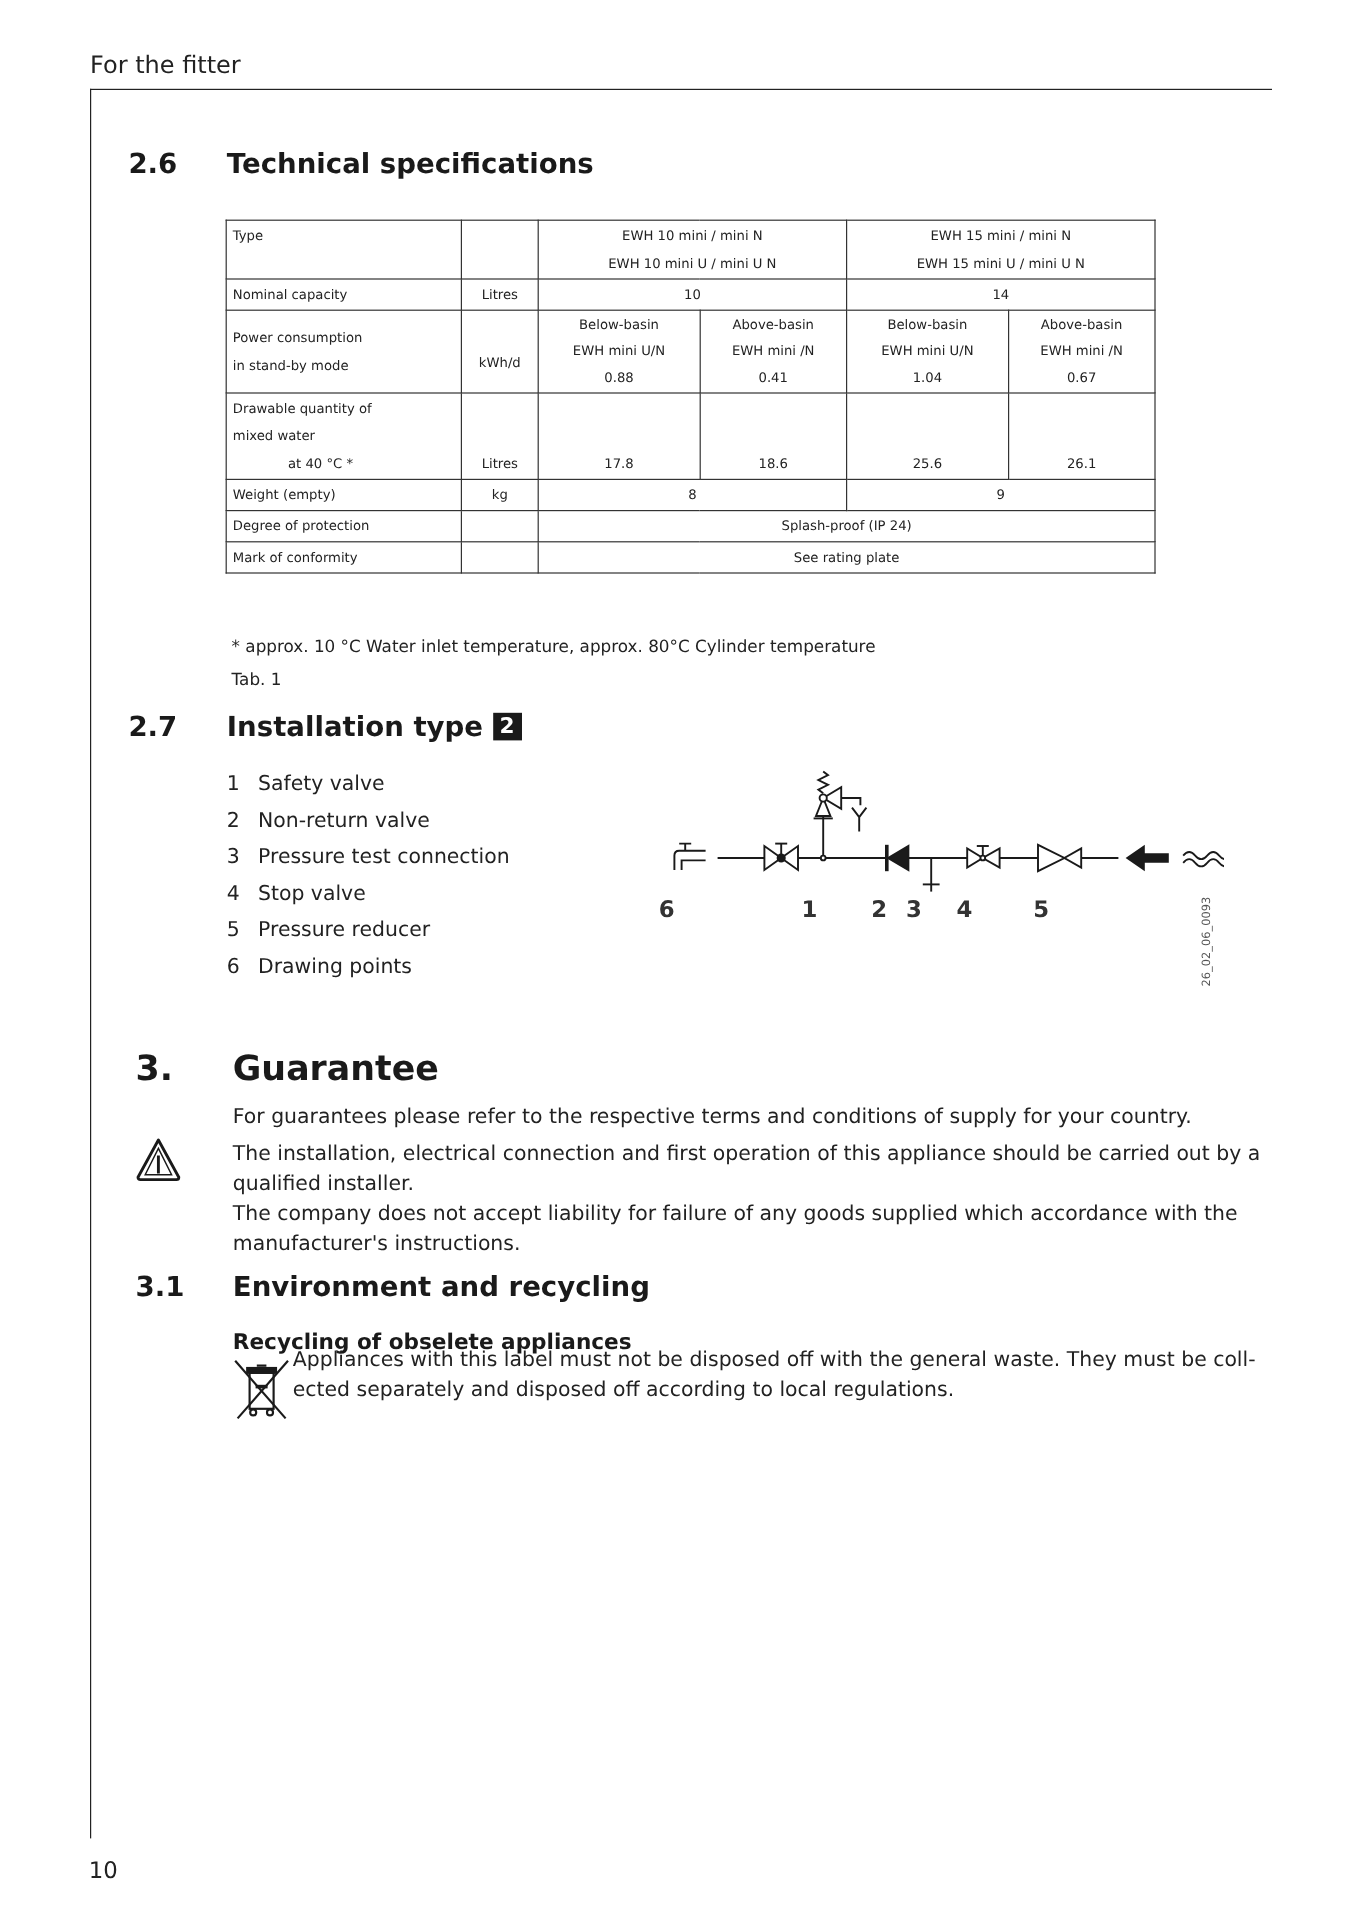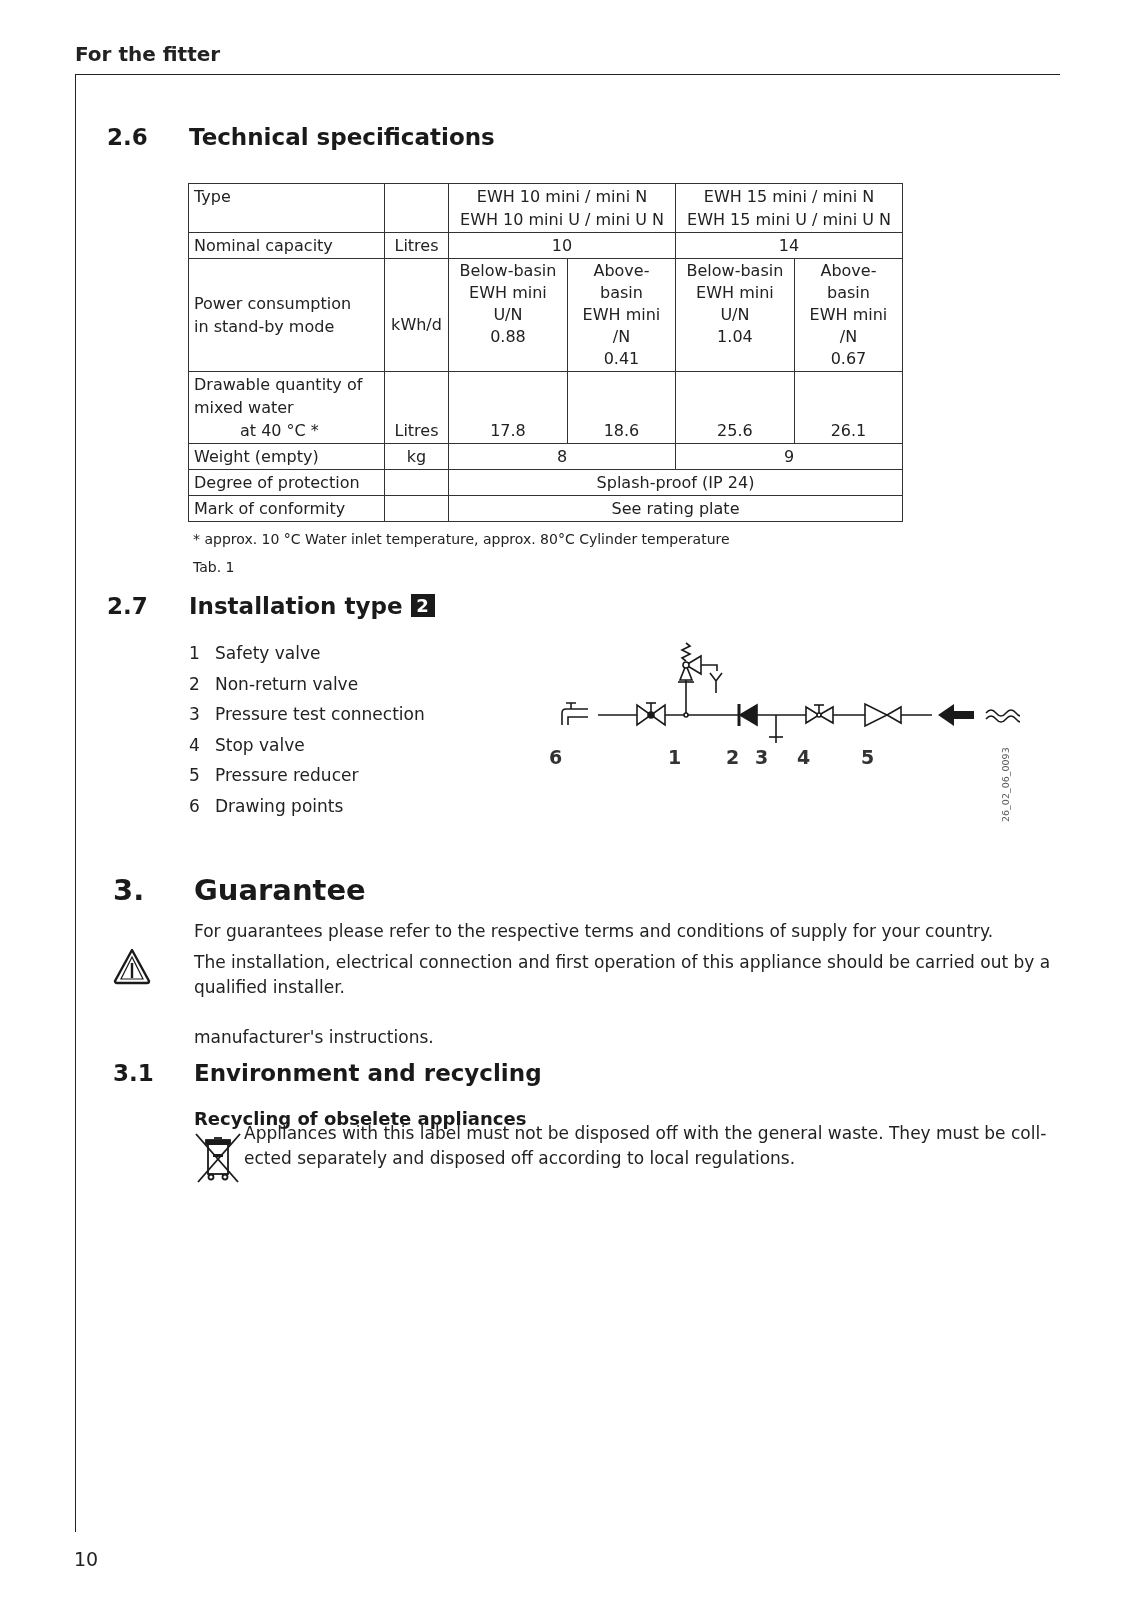--- a/index.html
+++ b/index.html
@@ -1,28 +1,28 @@
 <!DOCTYPE html>
 <html><head>
 <meta charset="utf-8">
 <style>
   html, body { margin:0; padding:0; background:#fff; }
   body { width:1132px; height:1600px; position:relative; overflow:hidden;
          font-family:"DejaVu Sans", sans-serif; color:#1a1a1a; }
   .abs { position:absolute; }
-  .header-text { left:75px; top:42px; font-size:20px; font-weight:700; color:#222; }
+  .header-text { left:75px; top:42px; font-size:20px; font-weight:400; color:#222; }
   .hline { left:75px; top:74px; width:985px; height:1px; background:#222; }
   .vline { left:75px; top:74px; width:1px; height:1458px; background:#222; }
   .pagenum { left:74px; top:1548px; font-size:19px; color:#222; }
 
   .h2num { font-family:"DejaVu Sans", sans-serif; font-weight:bold; font-size:23px; color:#1a1a1a; }
   .h2title { font-family:"DejaVu Sans", sans-serif; font-weight:bold; font-size:23px; color:#1a1a1a; }
 
-  table.spec { position:absolute; left:188px; top:183px; width:715px; border-collapse:collapse;
-               font-family:"DejaVu Sans", sans-serif; font-size:16px; color:#222; }
+  table.spec { position:absolute; left:188px; top:183px; width:775px; border-collapse:collapse;
+               font-family:"DejaVu Sans", sans-serif; font-size:11px; color:#222; }
   table.spec td { border:1px solid #333; padding:1px 5px; vertical-align:top; line-height:23px; }
   table.spec td.c { text-align:center; }
   table.spec td.vb { vertical-align:bottom; }
   table.spec td.vm { vertical-align:middle; }
   .col0 { width:196px; }
   .col1 { width:64px; }
 
   .footnote { left:193px; top:531px; font-size:14px; color:#222; }
   .tablabel { left:193px; top:559px; font-size:14px; color:#222;text-align:center; }
 
@@ -222,21 +222,21 @@
 <div class="abs para" style="left:194px; top:919px;">For guarantees please refer to the respective terms and conditions of supply for your country.</div>
 
 <svg class="abs warn" viewBox="0 0 40 38">
   <path d="M20,3 L37,34 Q37,36 35,36 L5,36 Q3,36 3,34 Z" fill="none" stroke="#1a1a1a" stroke-width="2.4" stroke-linejoin="round"></path>
   <path d="M20,10 L31,32 L9,32 Z" fill="none" stroke="#1a1a1a" stroke-width="1.2"></path>
   <line x1="20" y1="16" x2="20" y2="31" stroke="#1a1a1a" stroke-width="2.4"></line>
 </svg>
 <div class="abs para" style="left:194px; top:950px;">
   <span>The installation, electrical connection and first operation of this appliance should be carried out by a</span><br>
   <span>qualified installer.</span><br>
-  <br>
+  <span>The company does not accept liability for failure of any goods supplied which accordance with the</span><br>
   <span>manufacturer's instructions.</span>
 </div>
 
 <div class="abs h2num" style="left:113px; top:1060px;">3.1</div>
 <div class="abs h2title" style="left:194px; top:1060px;">Environment and recycling</div>
 <div class="abs rec-sub">Recycling of obselete appliances</div>
 
 <svg class="abs weee" viewBox="0 0 48 52">
   <g stroke="#1a1a1a" stroke-width="1.8" fill="none">
     <line x1="2" y1="2" x2="44" y2="50"></line>

